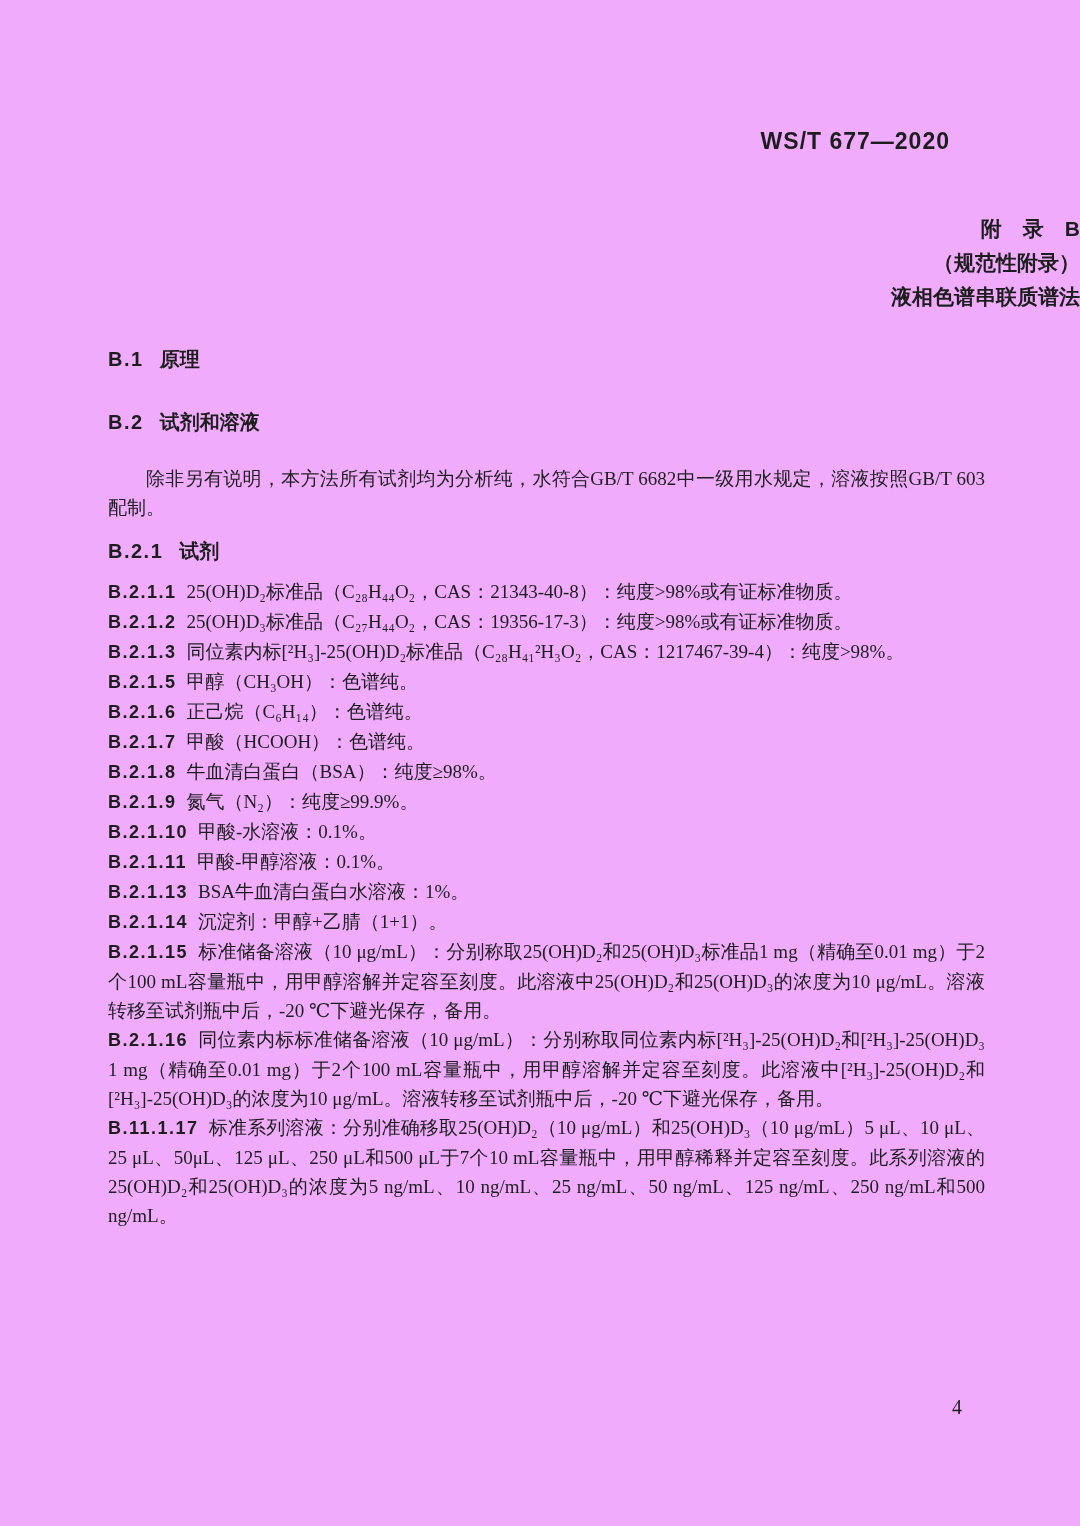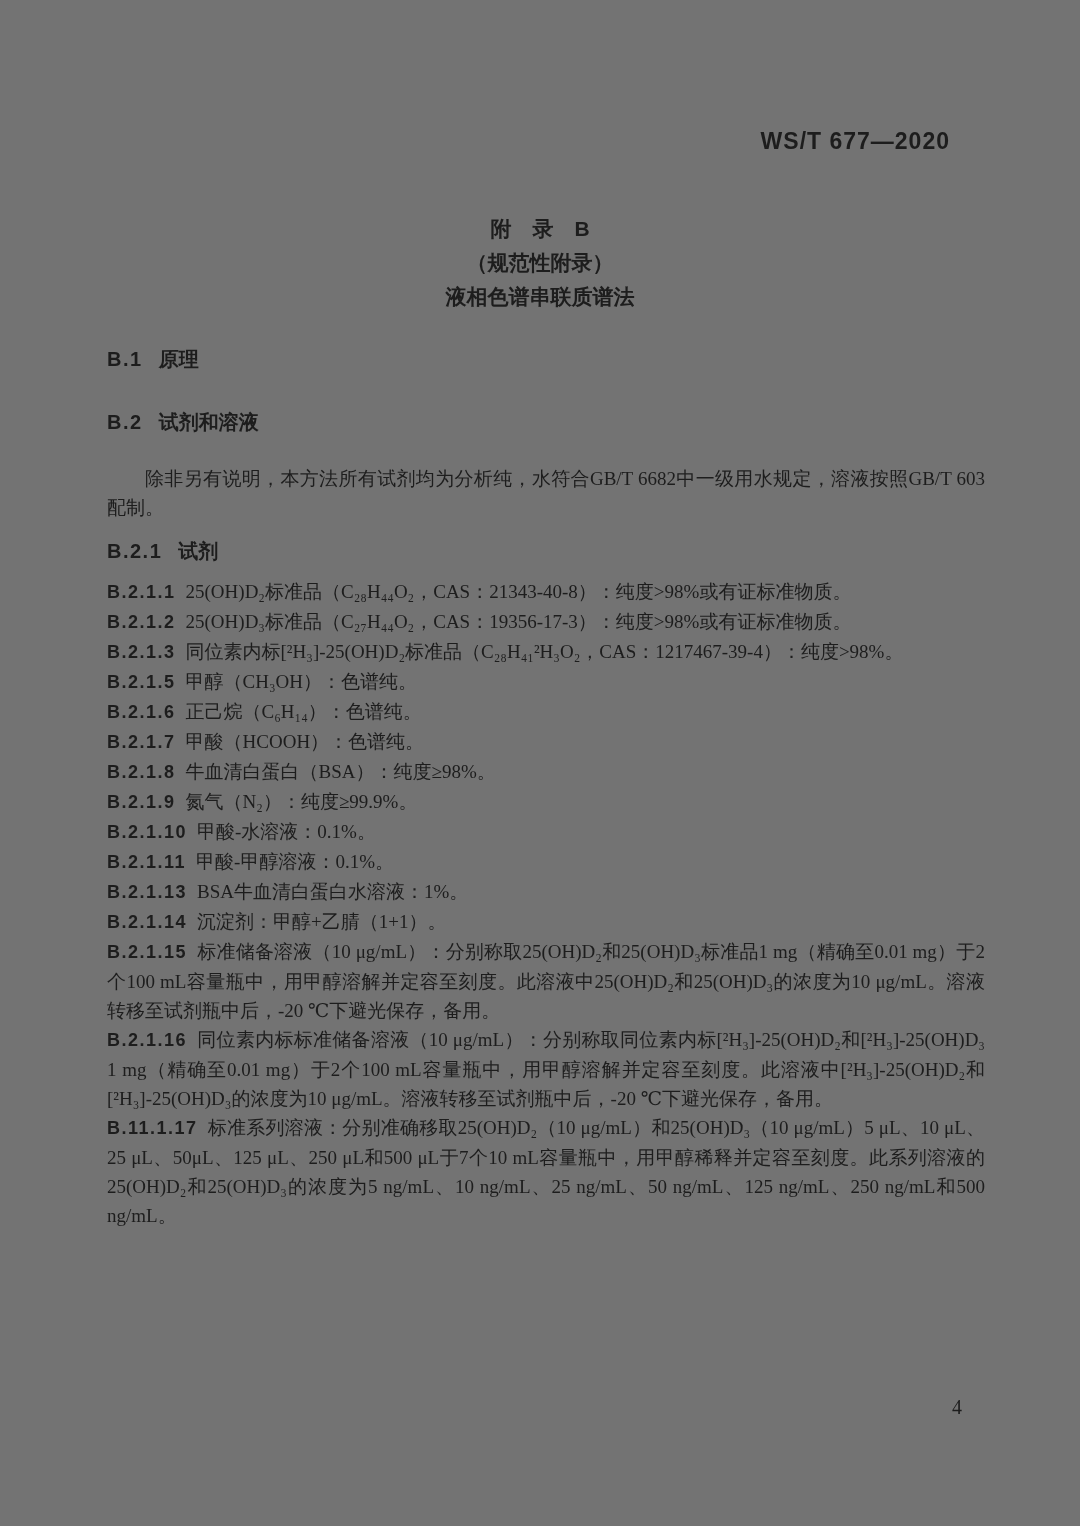--- a/index.html
+++ b/index.html
@@ -5,51 +5,50 @@
   html, body {
     margin: 0;
     padding: 0;
     background: #ffffff;
   }
   .page {
     position: relative;
     width: 1080px;
     height: 1526px;
     margin: 0 auto;
-    background: #737373;
+    background: #f0abfc;
     color: #1d1d1d;
     font-family: "Liberation Serif", "DejaVu Serif", "DejaVu Sans", serif;
     box-sizing: border-box;
     overflow: hidden;
   }
   .doc-header {
     position: absolute;
     top: 128px;
     right: 130px;
     font-family: "Liberation Sans", "DejaVu Sans", sans-serif;
     font-size: 23px;
     font-weight: 600;
     letter-spacing: 1px;
     white-space: pre;
   }
   .title-block {
     padding-top: 212px;
-    text-align: center;
+    text-align: right;
     font-family: "Liberation Sans", "DejaVu Sans", sans-serif;
     font-weight: bold;
     font-size: 21px;
     line-height: 34px;
   }
   .title-block .t-line { white-space: pre; }
   .content {
-    padding: 16px 95px 0 59px;
+    padding: 16px 95px 0 108px;
     font-size: 19px;
     line-height: 29px;
     text-align: justify;
-    margin-left: 48px;
   }
   .sec-heading {
     margin: 0;
     font-family: "Liberation Sans", "DejaVu Sans", sans-serif;
     font-weight: bold;
     font-size: 20px;
     line-height: 27px;
     text-align: left;
   }
   .sec-heading .num { margin-right: 16px; letter-spacing: 1.5px; }

